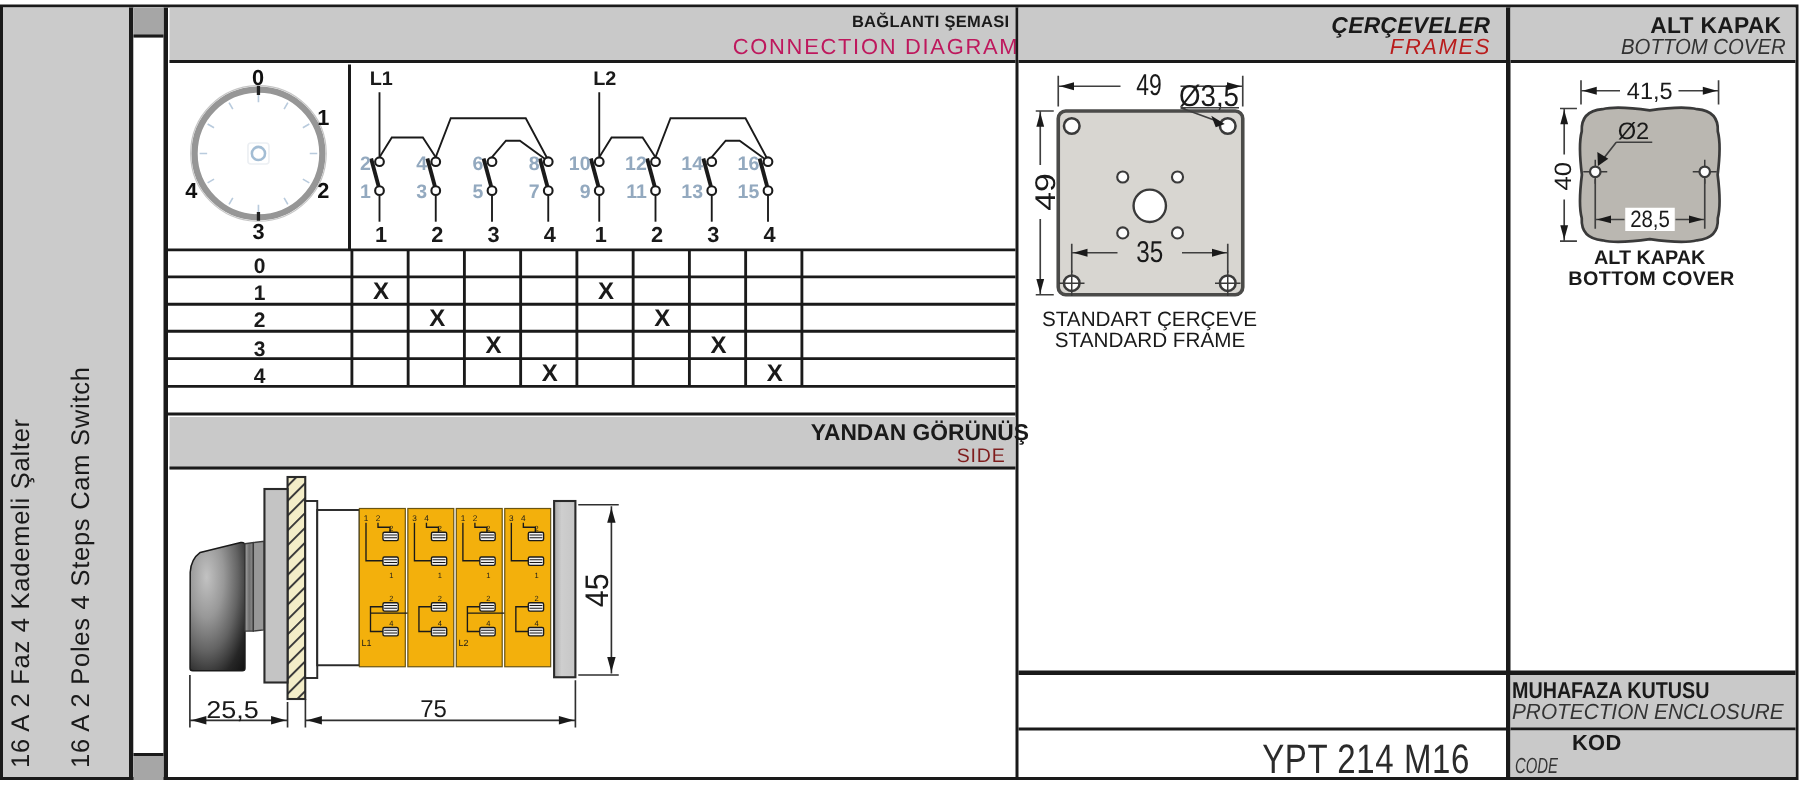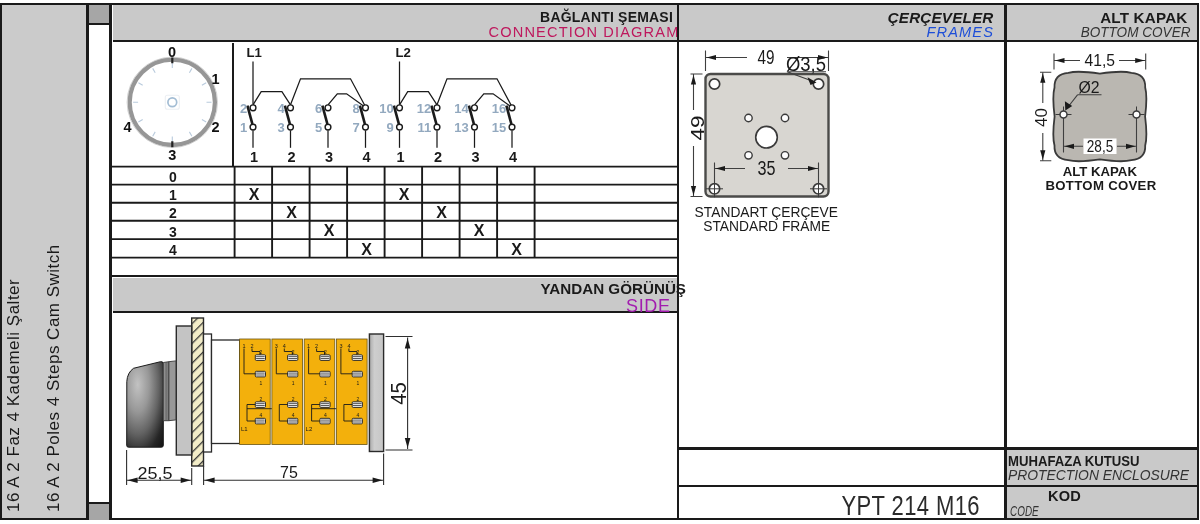--- a/index.html
+++ b/index.html
@@ -20,31 +20,31 @@
 <div class="abs" style="left:44px;top:512px;width:16px;font-size:17px;white-space:nowrap;transform:rotate(-90deg);transform-origin:0 0;letter-spacing:0.5px;">16 A 2 Poles 4 Steps Cam Switch</div>
 
 <div class="abs" style="left:89px;top:5px;width:20px;height:513px;background:#fff;border-right:3.5px solid #1a1a1a;"></div>
 
 <div class="abs" style="left:89px;top:5px;width:20px;height:17.5px;background:#a6a6a6;border-bottom:2.2px solid #1a1a1a;"></div>
 
 <div class="abs" style="left:89px;top:502px;width:20px;height:16px;background:#a6a6a6;border-top:2.2px solid #1a1a1a;"></div>
 
 <div class="abs" style="left:112.5px;top:5px;width:564px;height:35px;background:#c9c9c9;border-bottom:2.5px solid #1a1a1a;"></div>
 
-<div class="abs rt b" style="left:300px;top:8.5px;width:373px;font-size:14px;letter-spacing:0.2px;">BAĞLANTI ŞEMASI</div>
+<div class="abs rt b" style="left:300px;top:8.5px;width:373px;font-size:11px;letter-spacing:0.2px;">BAĞLANTI ŞEMASI</div>
 
 <div class="abs rt" style="left:300px;top:24px;width:379.5px;font-size:14.6px;letter-spacing:1.15px;color:#be185d;">CONNECTION DIAGRAM</div>
 
 <div class="abs" style="left:676.5px;top:5px;width:2.8px;height:513px;background:#1a1a1a;"></div>
 
 <div class="abs" style="left:679.3px;top:5px;width:324.7px;height:35px;background:#c9c9c9;border-bottom:2.5px solid #1a1a1a;"></div>
 
 <div class="abs rt b" style="left:700px;top:8.5px;width:293.5px;font-size:15.2px;letter-spacing:0.2px;font-style:italic;">ÇERÇEVELER</div>
 
-<div class="abs rt i" style="left:700px;top:24px;width:294px;font-size:14.6px;letter-spacing:1.1px;color:#1d4ed8;">FRAMES</div>
+<div class="abs rt i" style="left:700px;top:24px;width:294px;font-size:14.6px;letter-spacing:1.1px;color:#b91c1c;">FRAMES</div>
 
 <div class="abs" style="left:1004px;top:5px;width:2.8px;height:513px;background:#1a1a1a;"></div>
 
 <div class="abs" style="left:1006.8px;top:5px;width:190.2px;height:35px;background:#c9c9c9;border-bottom:2.5px solid #1a1a1a;"></div>
 
 <div class="abs rt b" style="left:1010px;top:8.5px;width:177.5px;font-size:15.2px;letter-spacing:0.2px;">ALT KAPAK</div>
 
 <div class="abs rt i" style="left:1010px;top:24px;width:180.5px;font-size:14.6px;letter-spacing:0;color:#333;transform:scaleX(0.93);transform-origin:100% 50%;">BOTTOM COVER</div>
 
 <div class="abs" style="left:232px;top:42.5px;width:2.2px;height:124px;background:#1a1a1a;"></div>
@@ -67,21 +67,21 @@
 <div class="abs b" style="left:311px;top:222px;width:36px;font-size:16px;text-align:center;">X</div>
 <div class="abs b" style="left:461px;top:222px;width:36px;font-size:16px;text-align:center;">X</div>
 
 <div class="abs b" style="left:348.5px;top:240.5px;width:36px;font-size:16px;text-align:center;">X</div>
 <div class="abs b" style="left:498.5px;top:240.5px;width:36px;font-size:16px;text-align:center;">X</div>
 
 <div class="abs" style="left:112.5px;top:277.5px;width:564px;height:33px;background:#c9c9c9;border-bottom:2.5px solid #1a1a1a;"></div>
 
 <div class="abs rt b" style="left:316px;top:280px;width:370px;font-size:15.2px;letter-spacing:0;">YANDAN GÖRÜNÜŞ</div>
 
-<div class="abs rt" style="left:300px;top:295.5px;width:370.5px;font-size:18px;letter-spacing:0.6px;color:#a21caf;">SIDE</div>
+<div class="abs rt" style="left:300px;top:295.5px;width:370.5px;font-size:13px;letter-spacing:0.6px;color:#7f1d1d;">SIDE</div>
 
 <div class="abs" style="left:679px;top:447px;width:518px;height:2.5px;background:#1a1a1a;"></div>
 
 <div class="abs" style="left:1006.8px;top:449.5px;width:190.2px;height:35px;background:#c9c9c9;border-bottom:2.5px solid #1a1a1a;"></div>
 
 <div class="abs b" style="left:1008px;top:451.5px;width:186px;font-size:15.2px;letter-spacing:0;transform:scaleX(0.865);transform-origin:0 50%;">MUHAFAZA KUTUSU</div>
 
 <div class="abs i" style="left:1008px;top:466.5px;width:195px;font-size:14.6px;color:#333;white-space:nowrap;letter-spacing:0;transform:scaleX(0.95);transform-origin:0 50%;">PROTECTION ENCLOSURE</div>
 
 <div class="abs" style="left:1006.8px;top:487px;width:190.2px;height:31px;background:#c9c9c9;"></div>

